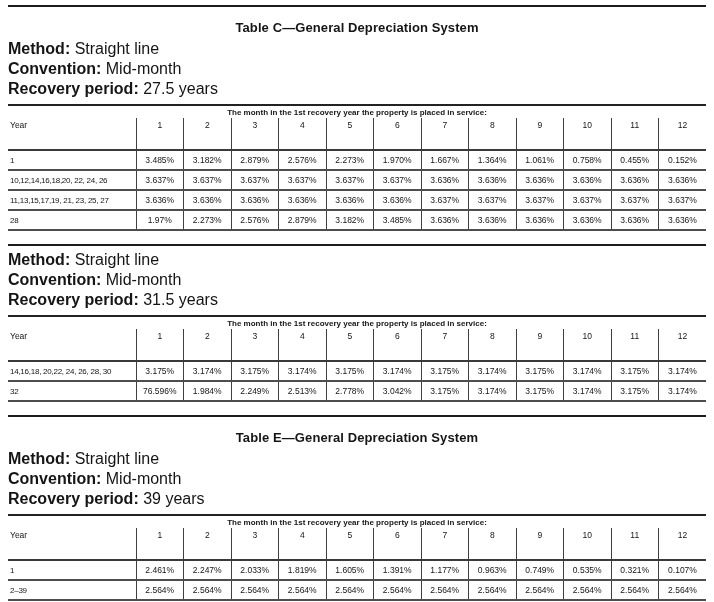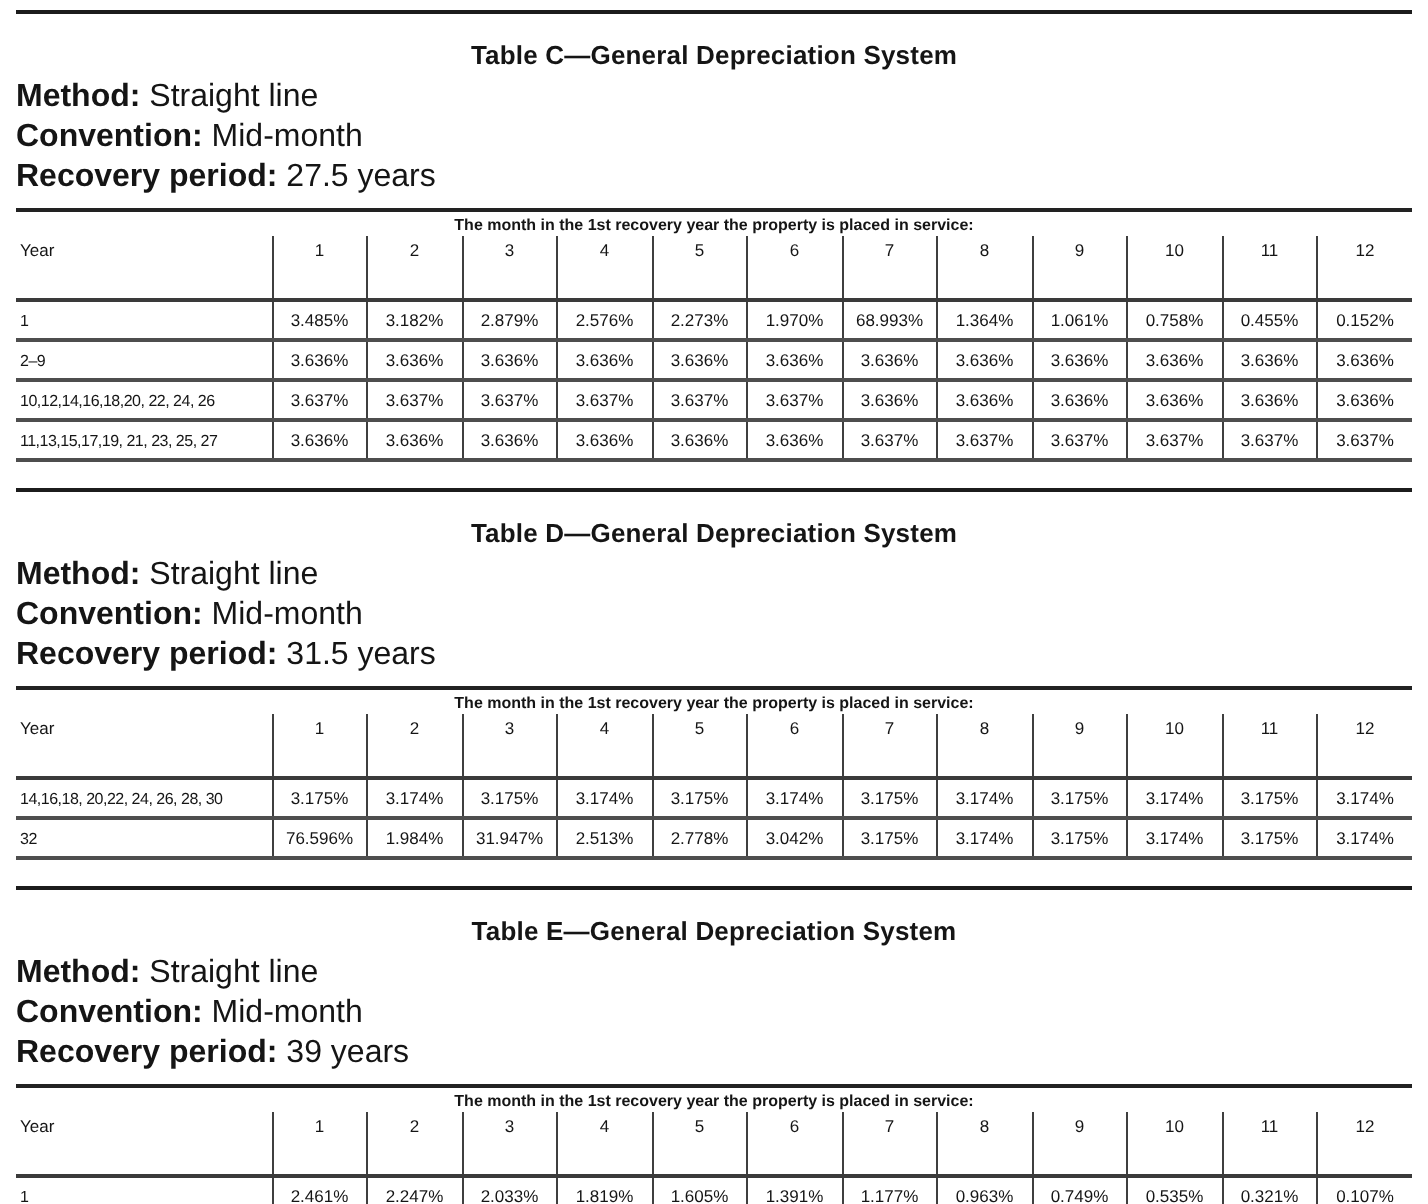--- a/index.html
+++ b/index.html
@@ -114,43 +114,28 @@
       </thead>
       <tbody>
           <tr>
             <td class="year-cell">1</td>
             <td class="rate">3.485%</td>
             <td class="rate">3.182%</td>
             <td class="rate">2.879%</td>
             <td class="rate">2.576%</td>
             <td class="rate">2.273%</td>
             <td class="rate">1.970%</td>
-            <td class="rate">68.993%</td>
+            <td class="rate">1.667%</td>
             <td class="rate">1.364%</td>
             <td class="rate">1.061%</td>
             <td class="rate">0.758%</td>
             <td class="rate">0.455%</td>
             <td class="rate">0.152%</td>
           </tr>
           <tr>
-            <td class="year-cell">2–9</td>
-            <td class="rate">3.636%</td>
-            <td class="rate">3.636%</td>
-            <td class="rate">3.636%</td>
-            <td class="rate">3.636%</td>
-            <td class="rate">3.636%</td>
-            <td class="rate">3.636%</td>
-            <td class="rate">3.636%</td>
-            <td class="rate">3.636%</td>
-            <td class="rate">3.636%</td>
-            <td class="rate">3.636%</td>
-            <td class="rate">3.636%</td>
-            <td class="rate">3.636%</td>
-          </tr>
-          <tr>
             <td class="year-cell">10,12,14,16,18,20, 22, 24, 26</td>
             <td class="rate">3.637%</td>
             <td class="rate">3.637%</td>
             <td class="rate">3.637%</td>
             <td class="rate">3.637%</td>
             <td class="rate">3.637%</td>
             <td class="rate">3.637%</td>
             <td class="rate">3.636%</td>
             <td class="rate">3.636%</td>
             <td class="rate">3.636%</td>
@@ -165,28 +150,42 @@
             <td class="rate">3.636%</td>
             <td class="rate">3.636%</td>
             <td class="rate">3.636%</td>
             <td class="rate">3.636%</td>
             <td class="rate">3.637%</td>
             <td class="rate">3.637%</td>
             <td class="rate">3.637%</td>
             <td class="rate">3.637%</td>
             <td class="rate">3.637%</td>
             <td class="rate">3.637%</td>
+          </tr>
+          <tr>
+            <td class="year-cell">28</td>
+            <td class="rate">1.97%</td>
+            <td class="rate">2.273%</td>
+            <td class="rate">2.576%</td>
+            <td class="rate">2.879%</td>
+            <td class="rate">3.182%</td>
+            <td class="rate">3.485%</td>
+            <td class="rate">3.636%</td>
+            <td class="rate">3.636%</td>
+            <td class="rate">3.636%</td>
+            <td class="rate">3.636%</td>
+            <td class="rate">3.636%</td>
+            <td class="rate">3.636%</td>
           </tr>
         </tbody>
     </table>
   </div>
 
   <div class="tbl-section">
     <hr class="section-rule">
-    <h2 class="tbl-title">Table D—General Depreciation System</h2>
     <p class="meta"><span class="lbl">Method:</span> <span>Straight line</span></p>
     <p class="meta"><span class="lbl">Convention:</span> <span>Mid-month</span></p>
     <p class="meta"><span class="lbl">Recovery period:</span> <span>31.5 years</span></p>
     <table class="dep">
       <colgroup>
           <col class="col-year">
           <col>
           <col>
           <col>
           <col>
@@ -232,21 +231,21 @@
             <td class="rate">3.174%</td>
             <td class="rate">3.175%</td>
             <td class="rate">3.174%</td>
             <td class="rate">3.175%</td>
             <td class="rate">3.174%</td>
           </tr>
           <tr>
             <td class="year-cell">32</td>
             <td class="rate">76.596%</td>
             <td class="rate">1.984%</td>
-            <td class="rate">31.947%</td>
+            <td class="rate">2.249%</td>
             <td class="rate">2.513%</td>
             <td class="rate">2.778%</td>
             <td class="rate">3.042%</td>
             <td class="rate">3.175%</td>
             <td class="rate">3.174%</td>
             <td class="rate">3.175%</td>
             <td class="rate">3.174%</td>
             <td class="rate">3.175%</td>
             <td class="rate">3.174%</td>
           </tr>

